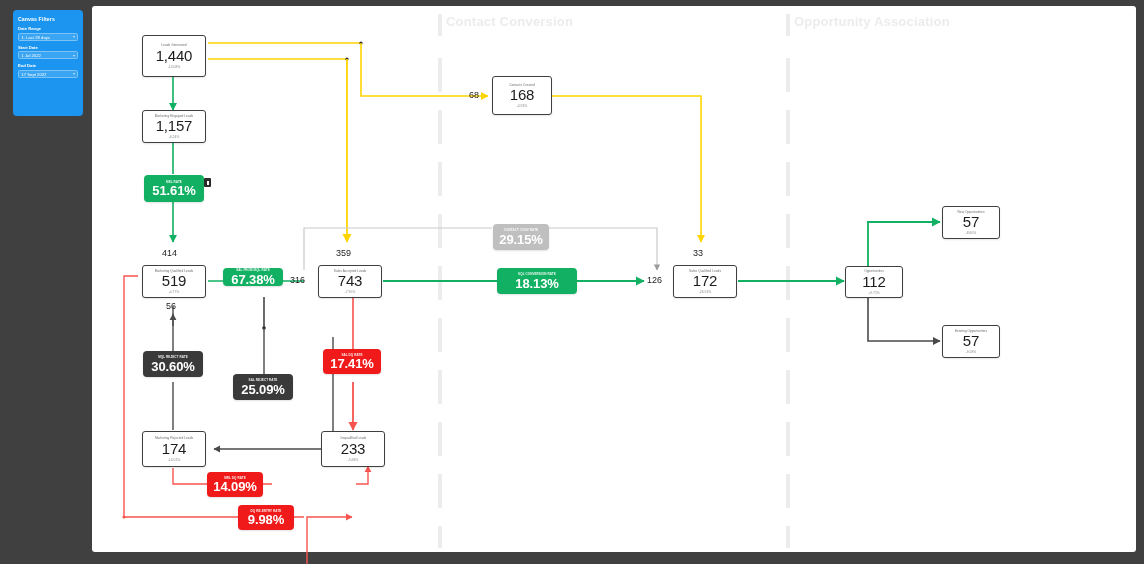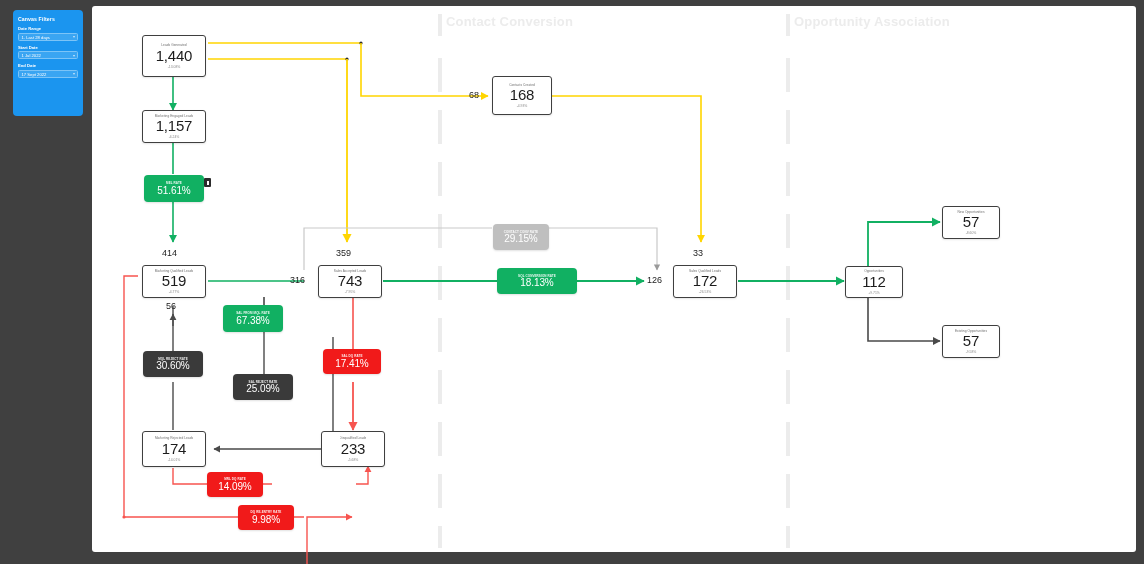--- a/index.html
+++ b/index.html
@@ -123,22 +123,22 @@
   }
   .badge .b-label {
     font-size: 3px;
     font-weight: bold;
     letter-spacing: .1px;
     opacity: .92;
     white-space: nowrap;
     margin-bottom: .5px;
   }
   .badge .b-value {
-    font-size: 10px;
-    font-weight: normal;
+    font-size: 13px;
+    font-weight: bold;
     letter-spacing: -.1px;
     line-height: 1;
   }
   .badge-green { background: #11b062; }
   .badge-red   { background: #f11a1a; }
   .badge-dark  { background: #3a3a3a; }
   .badge-gray  { background: #bfbfbf; color:#ffffff; }
 
   
   .edge-label {
@@ -365,21 +365,21 @@
       <div class="n-value">57</div>
       <div class="n-delta">-9.58%</div>
     </div>
 
     <div class="badge badge-green" style="left:52px; top:169px; width:60px; height:27px;">
       <div class="b-label">MEL RATE</div>
       <div class="b-value">51.61%</div>
     </div>
     <div class="mini-icon" style="left:112px; top:172px;"></div>
 
-    <div class="badge badge-green" style="left:131px; top:262px; width:60px; height:27px;margin-top:37px;">
+    <div class="badge badge-green" style="left:131px; top:262px; width:60px; height:18px;">
       <div class="b-label">SAL FROM MQL RATE</div>
       <div class="b-value">67.38%</div>
     </div>
 
     <div class="badge badge-gray" style="left:401px; top:218px; width:56px; height:26px;">
       <div class="b-label">CONTACT CONV RATE</div>
       <div class="b-value">29.15%</div>
     </div>
 
     <div class="badge badge-green" style="left:405px; top:262px; width:80px; height:26px;">

